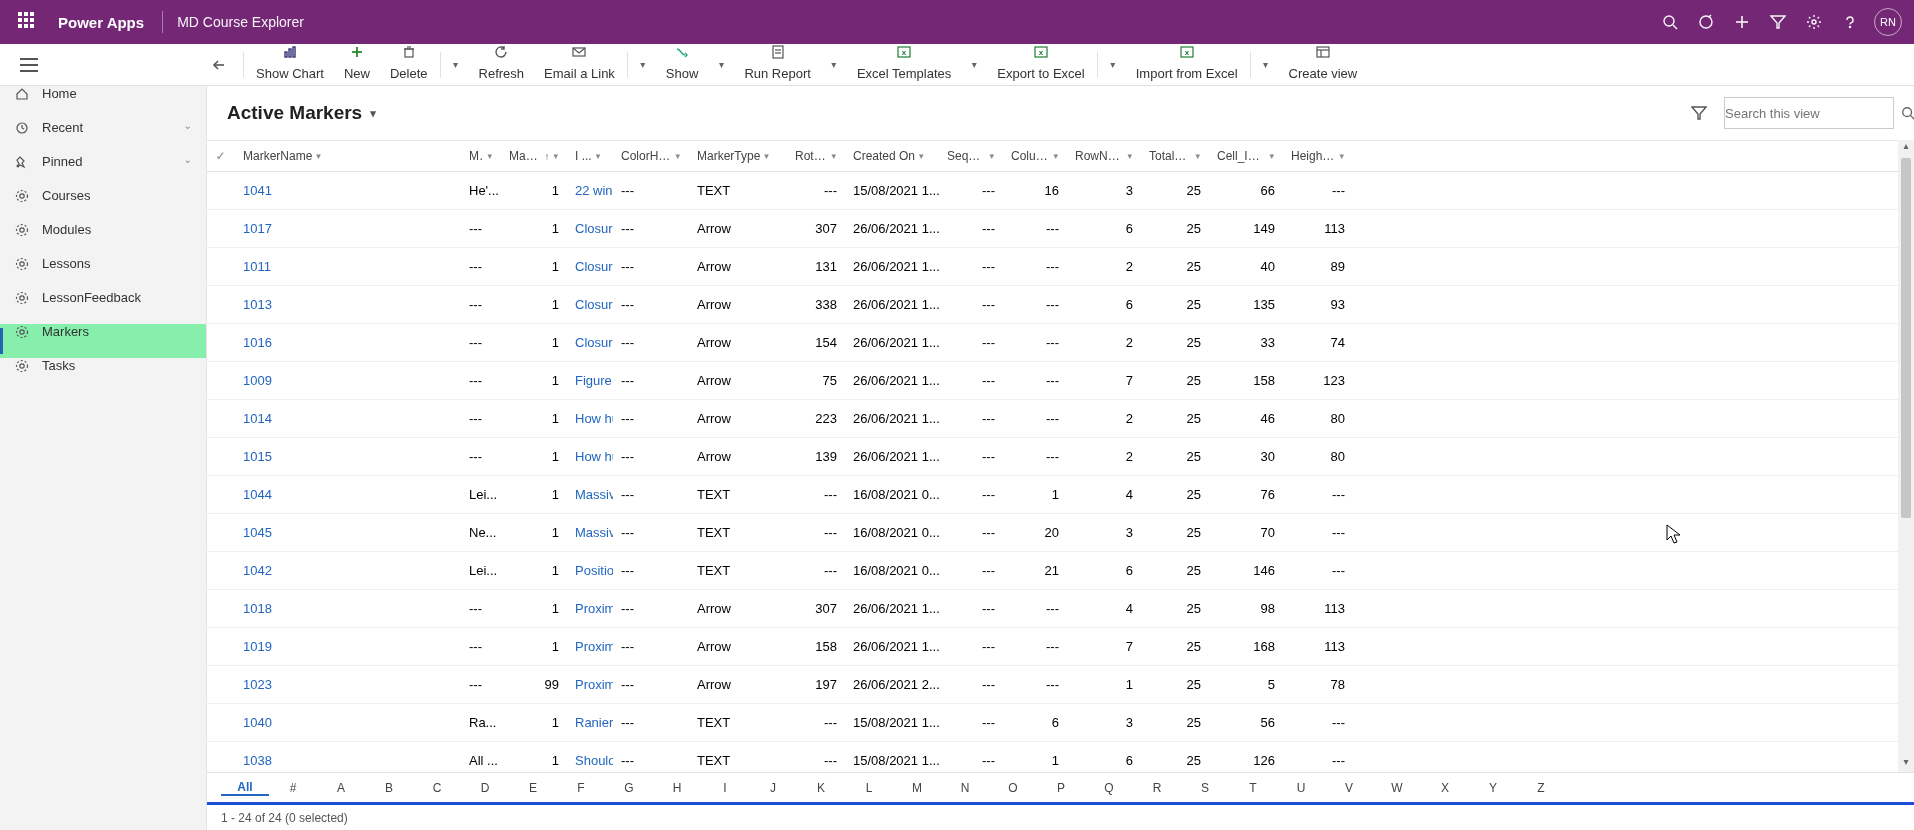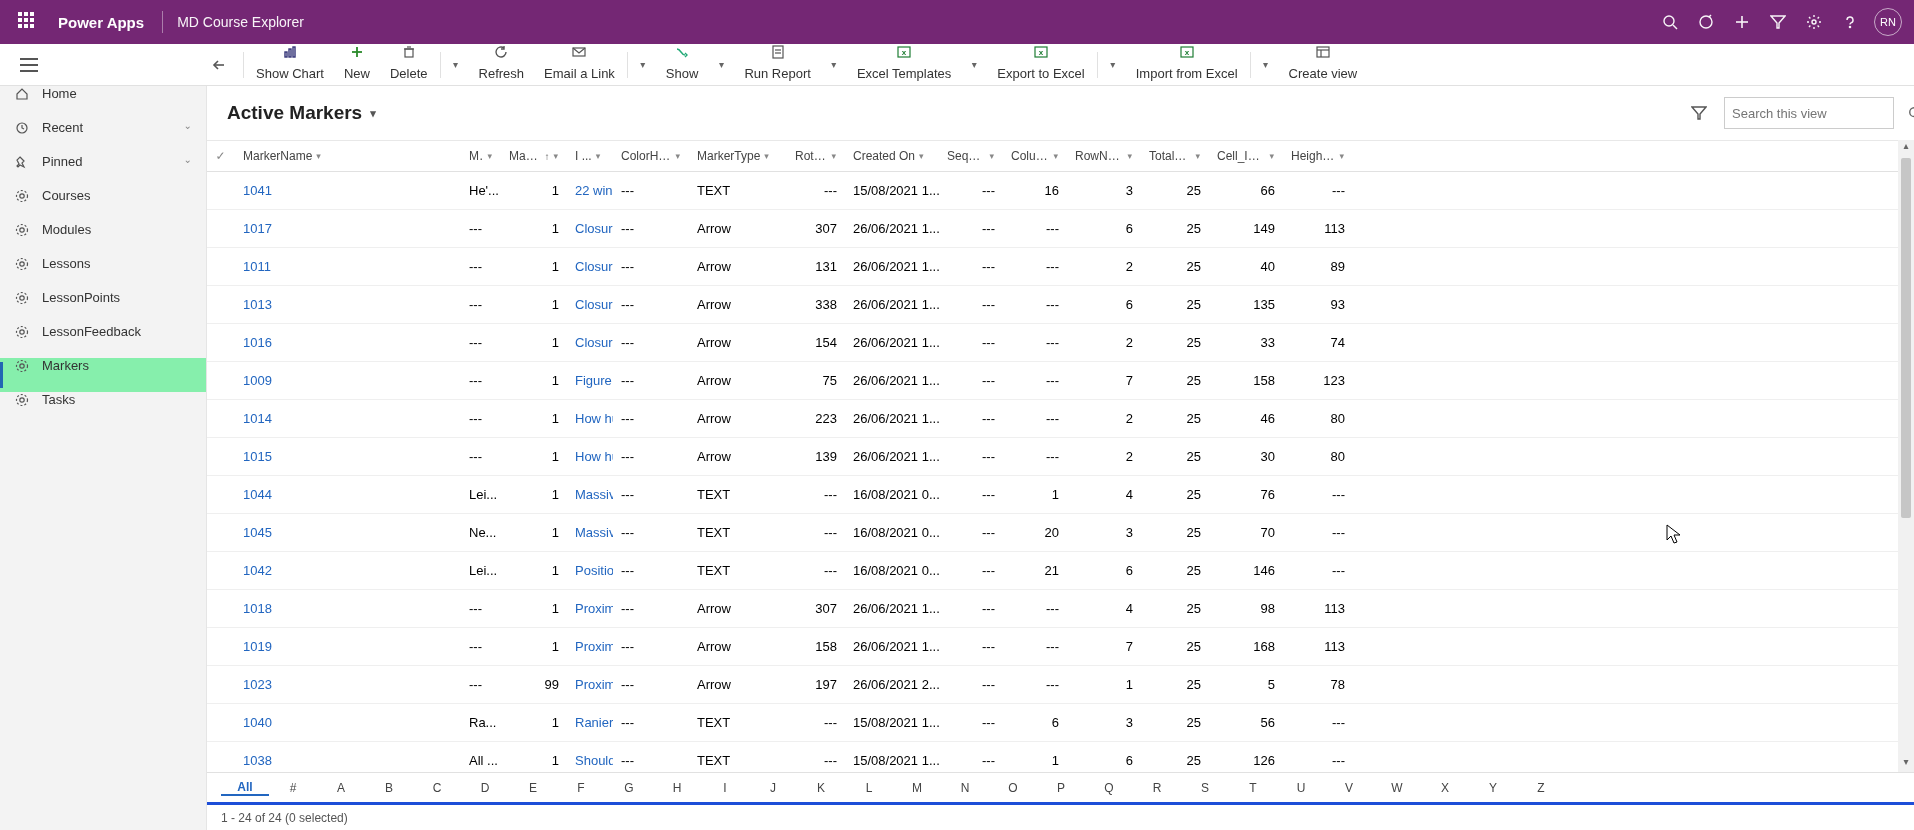--- a/index.html
+++ b/index.html
@@ -38,21 +38,21 @@
 .sideitem .exp { margin-left:auto; color:#888; font-size:10px;}
 .sidegroup { font-size:12px; color:#333; font-weight:600; padding:12px 14px 6px;}
 
 
 .main { flex:1; display:flex; flex-direction:column; overflow:hidden; position:relative;}
 .viewhead { height:54px; display:flex; align-items:center; padding:0 20px; }
 .viewtitle { font-size:19px; font-weight:600; color:#222; display:flex; align-items:center; gap:8px; cursor:pointer;}
 .viewtitle .dd { font-size:11px; color:#555; }
 .viewhead .filler { flex:1; }
 .filtericon { width:34px; height:34px; display:flex; align-items:center; justify-content:center; color:#555; cursor:pointer;}
-.searchwrap { display:flex; align-items:center; border:1px solid #ccc; height:32px; width:170px; margin-left:8px; padding:0 7px;}
+.searchwrap { display:flex; align-items:center; border:1px solid #ccc; height:32px; width:170px; margin-left:8px; padding:0 0;}
 .searchwrap input { border:none; outline:none; flex:1; font-size:13px; background:transparent;}
 .searchwrap .sic { color:#666; }
 
 
 .gridwrap { flex:1; overflow:hidden; display:flex; flex-direction:column;}
 .ghead { display:flex; height:32px; border-top:1px solid #e8e8e8; border-bottom:1px solid #e1e1e1; font-size:12px; color:#444; align-items:center; position:relative;}
 .ghead .col { display:flex; align-items:center; padding:0 8px; height:100%; border-right:1px solid transparent; white-space:nowrap; overflow:hidden; cursor:pointer;}
 .ghead .col .lbl { overflow:hidden; text-overflow:ellipsis; }
 .ghead .col .cv { margin-left:4px; font-size:9px; color:#888;}
 .ghead .col .sort { margin-left:4px; font-size:10px; color:#555;}
@@ -333,29 +333,20 @@
             </span>
             <span>Lessons</span>
           </div>
           <div class="sideitem">
             <span class="ic">
               <svg width="14" height="14" viewBox="0 0 14 14" stroke="#555" fill="none" stroke-width="1.2">
                 <circle cx="7" cy="7" r="2.2"></circle>
                 <circle cx="7" cy="7" r="5.5" stroke-dasharray="2 2"></circle>
               </svg>
             </span>
-            <span>LessonPoints</span>
-          </div>
-          <div class="sideitem">
-            <span class="ic">
-              <svg width="14" height="14" viewBox="0 0 14 14" stroke="#555" fill="none" stroke-width="1.2">
-                <circle cx="7" cy="7" r="2.2"></circle>
-                <circle cx="7" cy="7" r="5.5" stroke-dasharray="2 2"></circle>
-              </svg>
-            </span>
             <span>LessonFeedback</span>
           </div>
           <div class="sideitem active">
             <span class="ic">
               <svg width="14" height="14" viewBox="0 0 14 14" stroke="#555" fill="none" stroke-width="1.2">
                 <circle cx="7" cy="7" r="2.2"></circle>
                 <circle cx="7" cy="7" r="5.5" stroke-dasharray="2 2"></circle>
               </svg>
             </span>
             <span>Markers</span>

